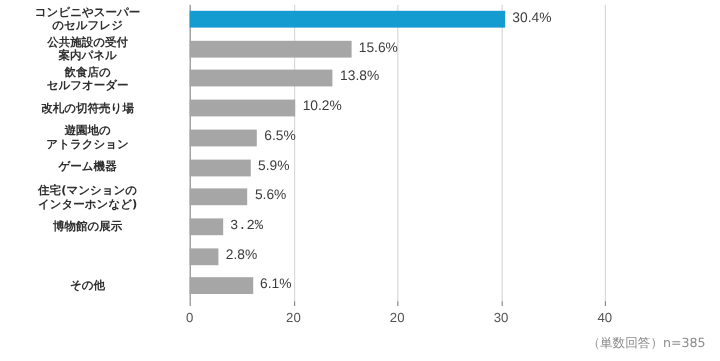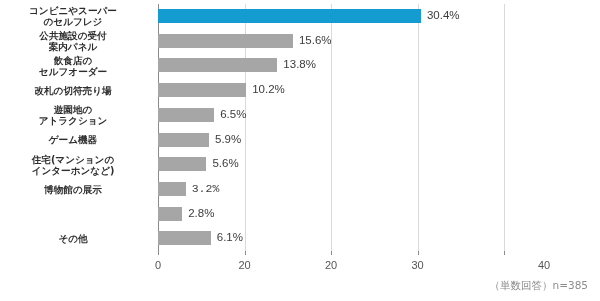--- a/index.html
+++ b/index.html
@@ -175,18 +175,18 @@
         <div class="row" style="top: 222.3px;">
           <div class="bar" style="width: 52.765px;"></div>
           <div class="value" style="left: 58.765px;">6.1%</div>
         </div>
       </div>
     <div id="xticklabels-layer">
         <div class="xtick" style="left: 0px;">0</div>
         <div class="xtick" style="left: 86.5px;">20</div>
         <div class="xtick" style="left: 173px;">20</div>
         <div class="xtick" style="left: 259.5px;">30</div>
-        <div class="xtick" style="left: 346px; margin-left: 40px;">40</div>
+        <div class="xtick" style="left: 346px;">40</div>
       </div>
   </div>
 
   <div class="footnote">（単数回答）n=385</div>
 </div>
 
 </body></html>

